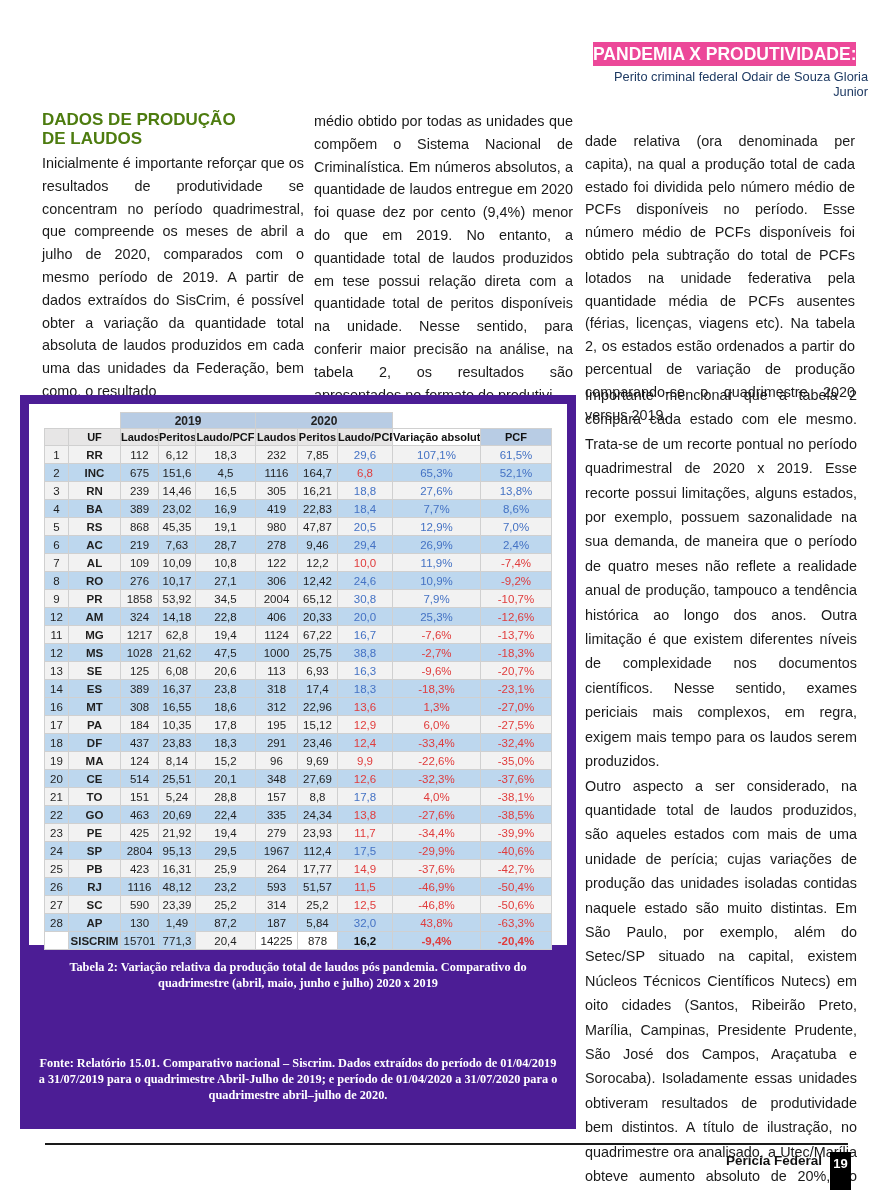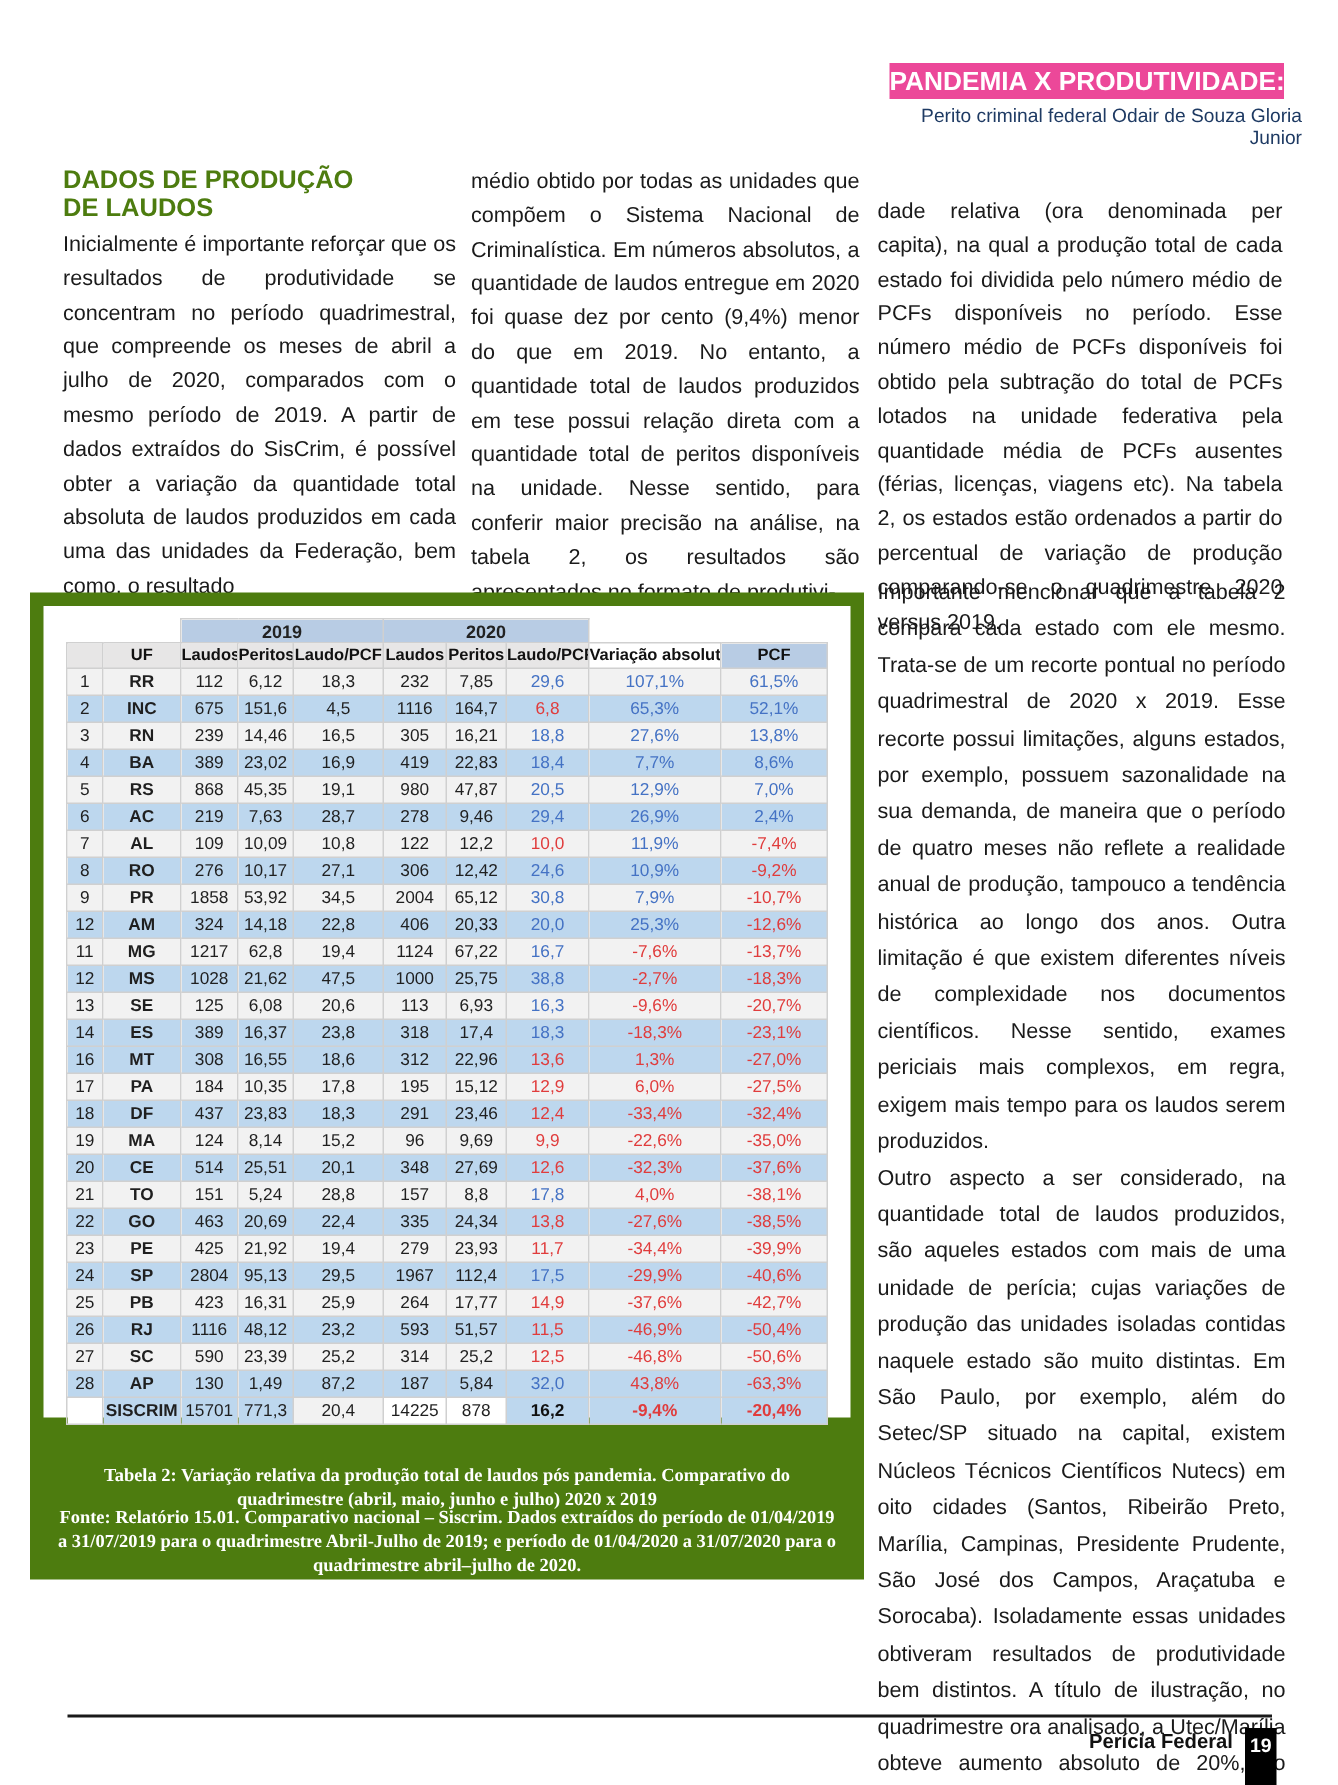--- a/index.html
+++ b/index.html
@@ -17,21 +17,21 @@
   .col{position:absolute;top:110px;font-size:14.4px;line-height:22.8px;text-align:justify;}
   .col p{margin:0;}
   .col1{left:42px;width:262px;}
   .col2{left:314px;width:259px;}
   .col3{left:585px;width:270px;margin-top:20px;}
   .col4{left:585px;top:383px;width:272px;line-height:24.4px;}
   .heading{margin:0 0 4px 0;font-size:17px;line-height:19px;font-weight:bold;color:#4d7c0f;
            white-space:pre-line;text-align:left;}
 
   
-  .panel{position:absolute;left:20px;top:395px;width:556px;height:658px;background:#4d7c0f;}
+  .panel{position:absolute;left:20px;top:395px;width:556px;height:734px;background:#4c1d95;}
   .card{position:absolute;left:9px;top:9px;width:538px;height:541px;background:#ffffff;}
   table{border-collapse:collapse;table-layout:fixed;width:507px;margin:8px auto 0 auto;
         font-size:11.5px;color:#1f1f1f;}
   td,th{border:1px solid #d0d0d0;text-align:center;padding:0;overflow:hidden;white-space:nowrap;}
   .group-row th{height:15px;background:#b8cce4;font-weight:bold;font-size:12px;color:#222;}
   .gh-blank{border:none;background:#ffffff;}
   .head-row th{height:16px;font-weight:bold;font-size:11px;color:#111;}
   .h-gray{background:#e7e6e6;}
   .h-white{background:#ffffff;}
   .h-pcf{background:#b8cce4;font-size:13px;}
@@ -41,24 +41,24 @@
   td.uf{font-weight:bold;}
   .c-blue{color:#4472c4;}
   .c-red{color:#e03c3c;}
   .t-w{background:#ffffff !important;}
   .t-b{background:#bdd7ee !important;}
   .t-g{background:#f2f2f2 !important;margin-left:48px;}
   .tot-label{font-weight:bold;}
   .tot-lp20{font-weight:bold;color:#111;}
   .tot-red{font-weight:bold;color:#e03c3c;}
 
-  .caption{position:absolute;left:30px;top:580px;width:496px;text-align:center;color:#ffffff;
+  .caption{position:absolute;left:30px;top:564px;width:496px;text-align:center;color:#ffffff;
            font-family:"Liberation Serif","DejaVu Serif",serif;font-weight:bold;
            font-size:12.3px;line-height:16px;}
-  .source{position:absolute;left:16px;top:608px;width:524px;text-align:center;color:#ffffff;
+  .source{position:absolute;left:16px;top:660px;width:524px;text-align:center;color:#ffffff;
           font-family:"Liberation Serif","DejaVu Serif",serif;font-weight:bold;
           font-size:12.3px;line-height:16px;}
 
   
   .footer-rule{position:absolute;left:45px;top:1143px;width:803px;height:2px;background:#1a1a1a;}
   .footer-brand{position:absolute;left:600px;top:1153px;width:222px;text-align:right;
                 font-weight:bold;font-size:13.5px;color:#111;}
   .footer-page{position:absolute;left:830px;top:1152px;width:21px;height:38px;background:#000;
                color:#fff;font-weight:bold;font-size:13px;text-align:center;
                box-sizing:border-box;padding-top:4px;}

